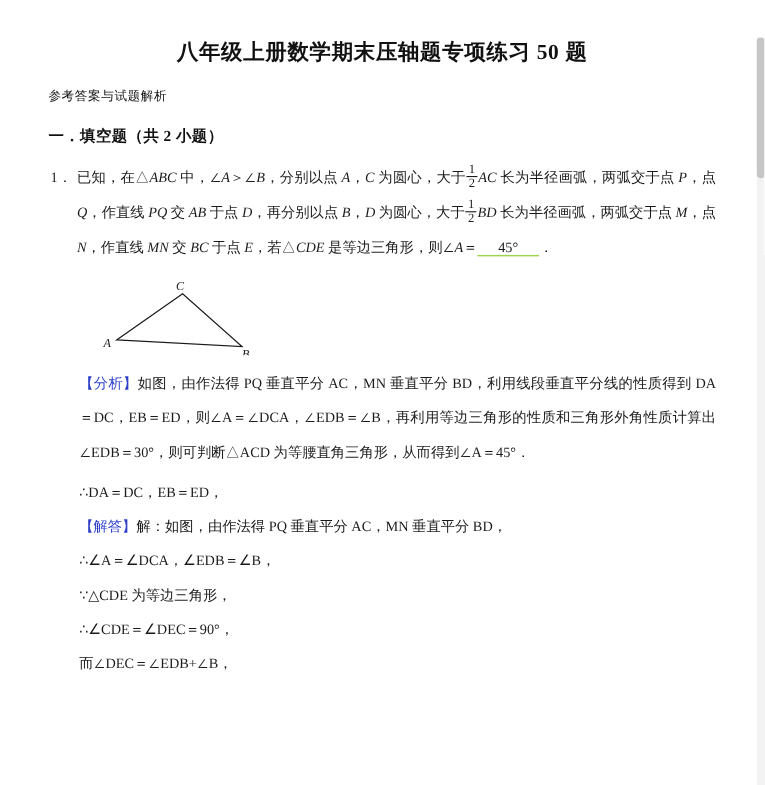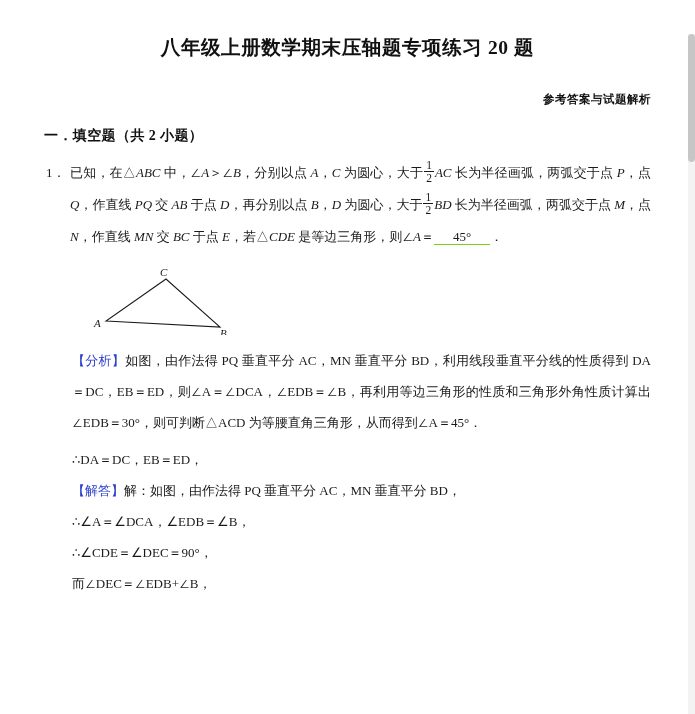--- a/index.html
+++ b/index.html
@@ -26,26 +26,26 @@
     text-align: center;
     font-family: "Liberation Serif", serif;
     font-weight: bold;
     font-size: 19.5px;
     letter-spacing: 0.6px;
     margin-top: 34px;
     margin-bottom: 0;
     color: #111;
   }
   .doc-subtitle {
-    text-align: right;
+    text-align: left;
     font-family: "Liberation Serif", serif;
-    font-weight: bold;
+    font-weight: normal;
     font-size: 11.5px;
     letter-spacing: 0.5px;
-    margin-top: 31px;
+    margin-top: 19px;
     color: #111;
   }
   .section-heading {
     font-family: "Liberation Serif", serif;
     font-weight: bold;
     font-size: 14px;
     margin-top: 20px;
     letter-spacing: 0.4px;
     color: #111;
   }
@@ -149,21 +149,21 @@
     height: 128px;
     background: #c6c6c6;
     border-radius: 4px;
   }
 </style>
 </head>
 <body>
 
 <div class="page">
 
-  <h1 class="doc-title">八年级上册数学期末压轴题专项练习 20 题</h1>
+  <h1 class="doc-title">八年级上册数学期末压轴题专项练习 50 题</h1>
   <div class="doc-subtitle">参考答案与试题解析</div>
   <div class="section-heading">一．填空题（共 2 小题）</div>
 
   <div class="qblock">
     <div class="qnum">1．</div>
     <div class="qbody">
       <span>已知，在△</span><i>ABC</i><span> 中，∠</span><i>A</i><span>＞∠</span><i>B</i><span>，分别以点 </span><i>A</i><span>，</span><i>C</i><span> 为圆心，大于</span><span class="frac"><span class="num">1</span><span class="den">2</span></span><i>AC</i><span> 长为半径画弧，两弧交于点 </span><i>P</i><span>，点 </span><i>Q</i><span>，作直线 </span><i>PQ</i><span> 交 </span><i>AB</i><span> 于点 </span><i>D</i><span>，再分别以点 </span><i>B</i><span>，</span><i>D</i><span> 为圆心，大于</span><span class="frac"><span class="num">1</span><span class="den">2</span></span><i>BD</i><span> 长为半径画弧，两弧交于点 </span><i>M</i><span>，点 </span><i>N</i><span>，作直线 </span><i>MN</i><span> 交 </span><i>BC</i><span> 于点 </span><i>E</i><span>，若△</span><i>CDE</i><span> 是等边三角形，则∠</span><i>A</i><span>＝</span><span class="blank-answer">45°</span><span>．</span>
     </div>
   </div>
 
@@ -177,20 +177,21 @@
   </div>
 
   <div class="ann-block">
     <span class="tag">【分析】</span><span>如图，由作法得 PQ 垂直平分 AC，MN 垂直平分 BD，利用线段垂直平分线的性质得到 DA＝DC，EB＝ED，则∠A＝∠DCA，∠EDB＝∠B，再利用等边三角形的性质和三角形外角性质计算出∠EDB＝30°，则可判断△ACD 为等腰直角三角形，从而得到∠A＝45°．</span>
   </div>
 
   <div class="sol-block">
     <div class="ann-line">∴DA＝DC，EB＝ED，</div>
     <div class="ann-line"><span class="tag">【解答】</span><span>解：如图，由作法得 PQ 垂直平分 AC，MN 垂直平分 BD，</span></div>
     <div class="ann-line">∴∠A＝∠DCA，∠EDB＝∠B，</div>
+    <div class="ann-line">∵△CDE 为等边三角形，</div>
     <div class="ann-line">∴∠CDE＝∠DEC＝90°，</div>
     <div class="ann-line">而∠DEC＝∠EDB+∠B，</div>
   </div>
 
   <div class="scrollbar">
     <div class="scrollthumb"></div>
   </div>
 </div>
 
 </body></html>

